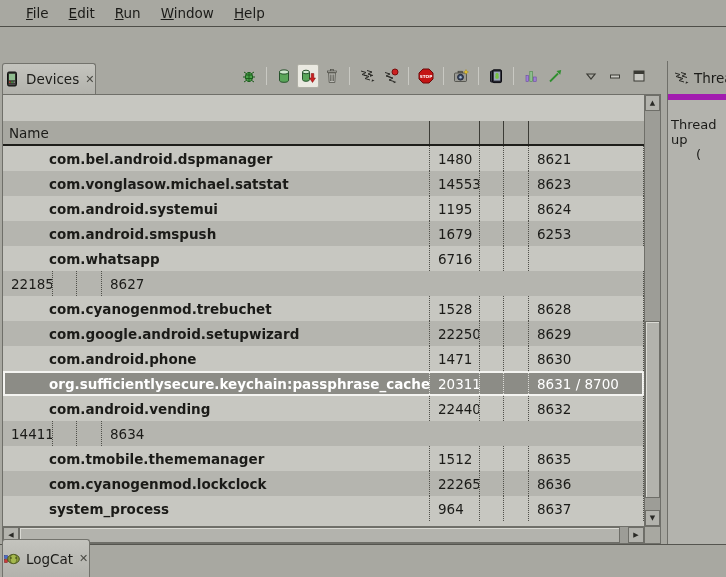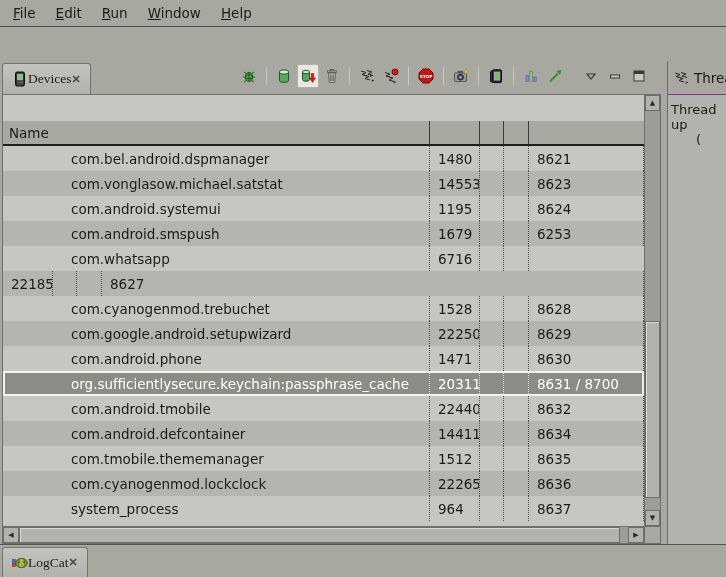--- a/index.html
+++ b/index.html
@@ -7,39 +7,39 @@
   body {
     background:#a8a8a1;
     font-family:"DejaVu Sans", sans-serif;
     color:#1b1b18;
     font-size:13.5px;
     -webkit-font-smoothing:antialiased;
   }
   
   .menubar {
     height:27px; display:flex; align-items:center;
-    padding-left:3px; background:#a8a8a1;
+    padding-left:16px; background:#a8a8a1;
     border-bottom:1px solid #4e4e48;
   }
   .menu-item { padding:3px 10px; cursor:default; }
   .menu-item u { text-decoration:underline; }
   
   .topstrip { height:34px; background:#a8a8a1; }
   
   .main { height:483px; display:flex; }
   .left-panel { width:662px; display:flex; flex-direction:column; }
   .panel-gap { width:5px; background:#a8a8a1; }
   .right-panel { flex:1; display:flex; flex-direction:column; border-left:1px solid #6f6f69; overflow:hidden; }
   
   .tab-row { height:33px; display:flex; align-items:flex-end; padding-left:2px; position:relative; }
   .view-tab {
-    height:31px; display:inline-flex; align-items:center; 
-    padding:0 9px; background:linear-gradient(#c4c4be,#b2b2ac);
+    height:31px; display:inline-flex; align-items:center; gap:6px;
+    padding:0 1px; background:linear-gradient(#c4c4be,#b2b2ac);
     border:1px solid #73736d; border-bottom:none;
-    border-radius:3px 3px 0 0; white-space:nowrap;font-family:Liberation Serif, serif;
+    border-radius:3px 3px 0 0; white-space:nowrap;
   }
   .close-x { font-size:11px; font-weight:bold; color:#4a4a44; line-height:1; cursor:default; }
   
   .toolbar { margin-left:auto; display:flex; align-items:center; height:33px; padding:0 12px 4px 0; gap:2px; }
   .tbtn { width:22px; height:24px; display:flex; align-items:center; justify-content:center; border:1px solid transparent; }
   .tbtn.highlighted { background:#eae9e1; border:1px solid #b0b0a6; border-radius:2px; }
   .tsep { width:1px; height:18px; background:#84847d; border-right:1px solid #c9c9c3; margin:0 4px; align-self:center; }
   .tgap { width:10px; }
   .icon16 { width:16px; height:16px; display:block; }
   
@@ -47,21 +47,21 @@
   .table-wrap { flex:1; display:flex; overflow:hidden; }
   .grid { flex:1; display:flex; flex-direction:column; overflow:hidden;margin-top:26px; }
   .thead { display:flex; height:25px; background:#a8a8a1; border-bottom:2px solid #1e1e1a; flex:none; }
   .th { border-right:1px solid #3c3c36; display:flex; align-items:center; padding-left:6px; height:100%; }
   .c-name { width:427px; } .c-pid { width:50px; } .c-e1 { width:24px; } .c-e2 { width:25px; }
   .c-port { flex:1; border-right:none; }
   .row { display:flex; height:25px; flex:none; }
   .row:nth-child(odd)  { background:#c7c7c1; }
   .row:nth-child(even) { background:#b5b5af; }
   .td { border-right:1px dotted #50504a; display:flex; align-items:center; height:100%; overflow:hidden; white-space:nowrap; }
-  .td.c-name { padding-left:68px; }
+  .td.c-name { padding-left:46px;font-weight:bold; }
   .td.c-pid, .td.c-port { padding-left:8px; }
   .row.selected { background:#8c8c86; color:#ffffff; box-shadow:inset 0 0 0 2px #f4f4f1; }
   .row.selected .td { border-right-color:#ddddd8; }
   
   .vscroll { width:16px; flex:none; border-left:1px solid #6f6f69; background:#9d9d97; position:relative; }
   .sbtn {
     height:16px; width:100%; background:#b3b3ad; border:1px solid #6e6e68;
     display:flex; align-items:center; justify-content:center;
     font-size:7px; color:#2a2a26; line-height:1;
   }
@@ -70,26 +70,26 @@
     background:#b3b3ad; border:1px solid #6e6e68; box-shadow:inset 1px 1px 0 #dadad4; }
   .hscroll { height:17px; flex:none; display:flex; background:#9d9d97; border-top:1px solid #6f6f69; }
   .hbtn { width:16px; height:100%; background:#b3b3ad; border:1px solid #6e6e68;
     display:flex; align-items:center; justify-content:center; font-size:7px; color:#2a2a26; flex:none; }
   .hthumb { width:601px; height:100%; background:#b3b3ad; border:1px solid #6e6e68;
     box-shadow:inset 1px 1px 0 #dadad4; flex:none; }
   .htrack-rest { flex:1; }
   .hcorner { width:16px; flex:none; background:#a8a8a1; border-left:1px solid #6f6f69; }
   
   .threads-tabrow { height:33px; display:flex; align-items:center; gap:5px; padding-left:5px; white-space:nowrap; overflow:hidden; }
-  .threads-content { flex:1; background:#b3b3ad; border-top:1px solid #a21caf; padding:7px 0 0 3px; font-size:13px; overflow:hidden; }
+  .threads-content { flex:1; background:#b3b3ad; border-top:6px solid #a21caf; padding:17px 0 0 3px; font-size:13px; overflow:hidden; }
   .threads-line2 { text-align:center; }
   
   .bottom-bar { height:33px; border-top:1px solid #55554f; background:#a8a8a1;
     display:flex; align-items:flex-end; padding-left:2px; }
-  .bottom-bar .view-tab { height:30px; border-radius:3px 3px 0 0; }
+  .bottom-bar .view-tab { height:38px; border-radius:3px 3px 0 0; }
 </style>
 </head>
 <body>
 
 <div class="menubar">
     <span class="menu-item"><u>F</u>ile</span>
     <span class="menu-item"><u>E</u>dit</span>
     <span class="menu-item"><u>R</u>un</span>
     <span class="menu-item"><u>W</u>indow</span>
     <span class="menu-item"><u>H</u>elp</span>
@@ -315,30 +315,29 @@
 
   <div class="row selected">
     <div class="td c-name">org.sufficientlysecure.keychain:passphrase_cache</div>
     <div class="td c-pid">20311</div>
     <div class="td c-e1"></div>
     <div class="td c-e2"></div>
     <div class="td c-port">8631 / 8700</div>
   </div>
 
   <div class="row">
-    <div class="td c-name">com.android.tmobile</div>
+    <div class="td c-name">com.android.vending</div>
     <div class="td c-pid">22440</div>
     <div class="td c-e1"></div>
     <div class="td c-e2"></div>
     <div class="td c-port">8632</div>
   </div>
 
 
   <div class="row">
-    <div class="td c-name">com.android.defcontainer</div>
     <div class="td c-pid">14411</div>
     <div class="td c-e1"></div>
     <div class="td c-e2"></div>
     <div class="td c-port">8634</div>
   </div>
 
   <div class="row">
     <div class="td c-name">com.tmobile.thememanager</div>
     <div class="td c-pid">1512</div>
     <div class="td c-e1"></div>

